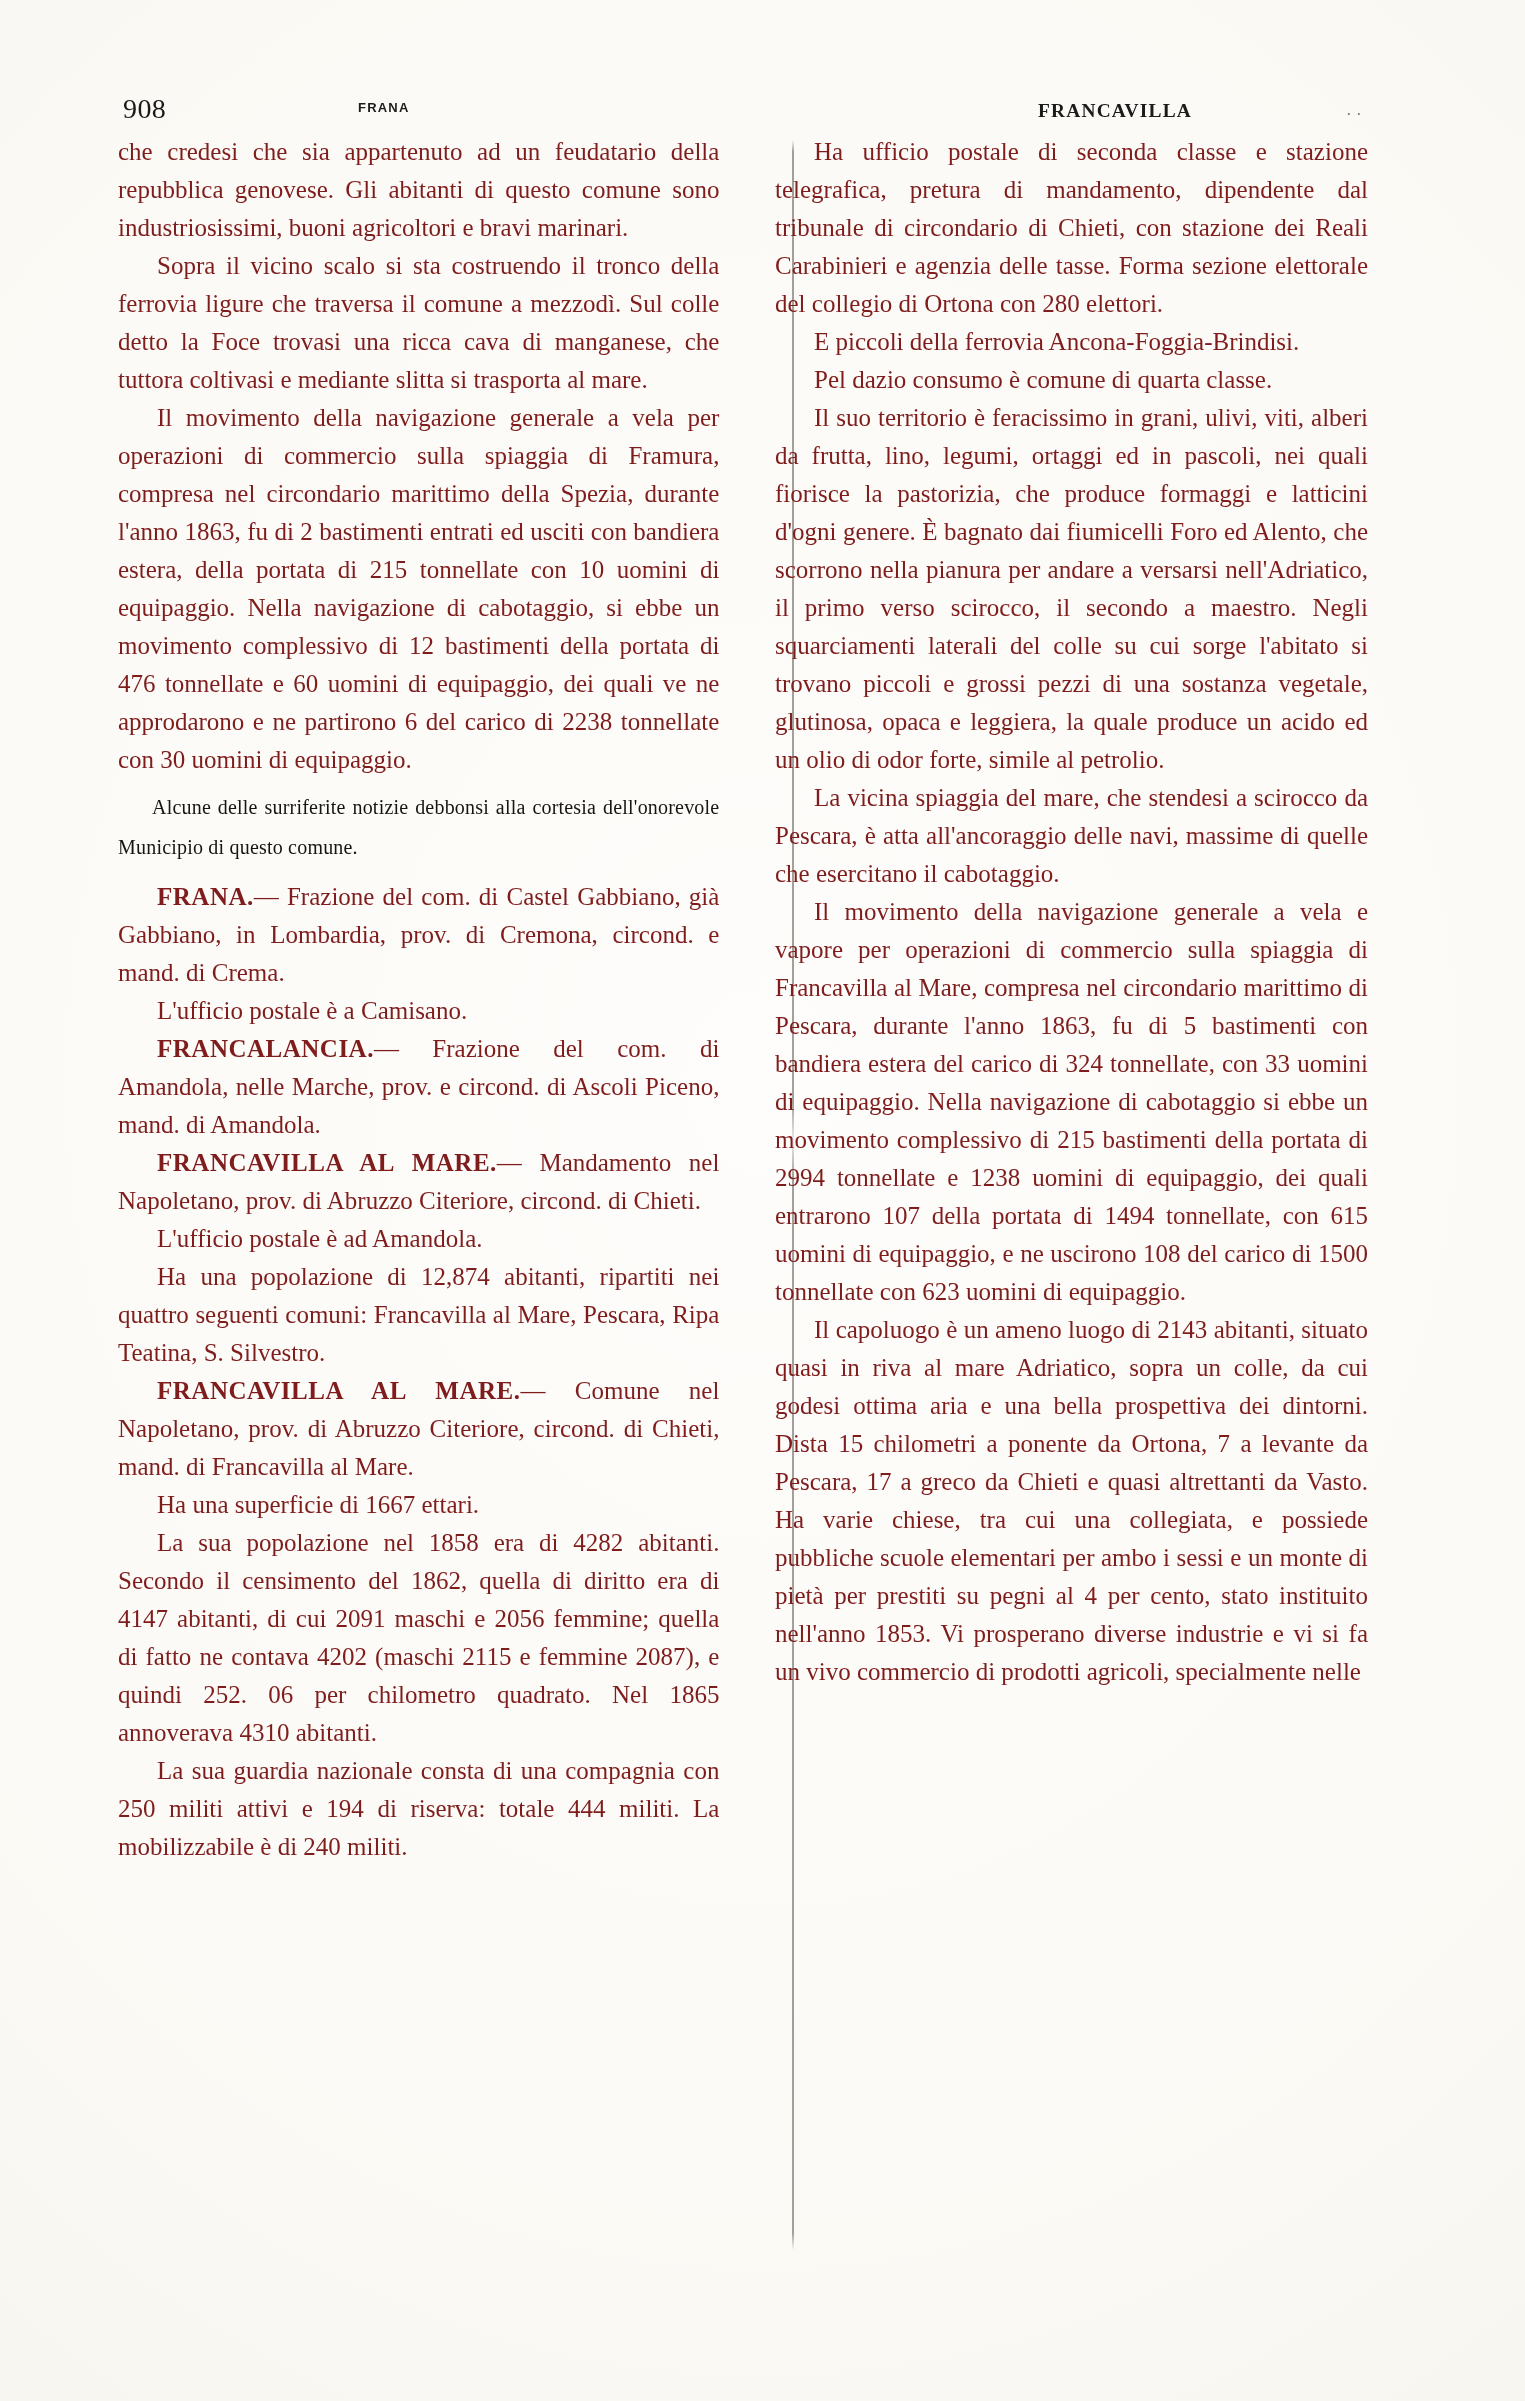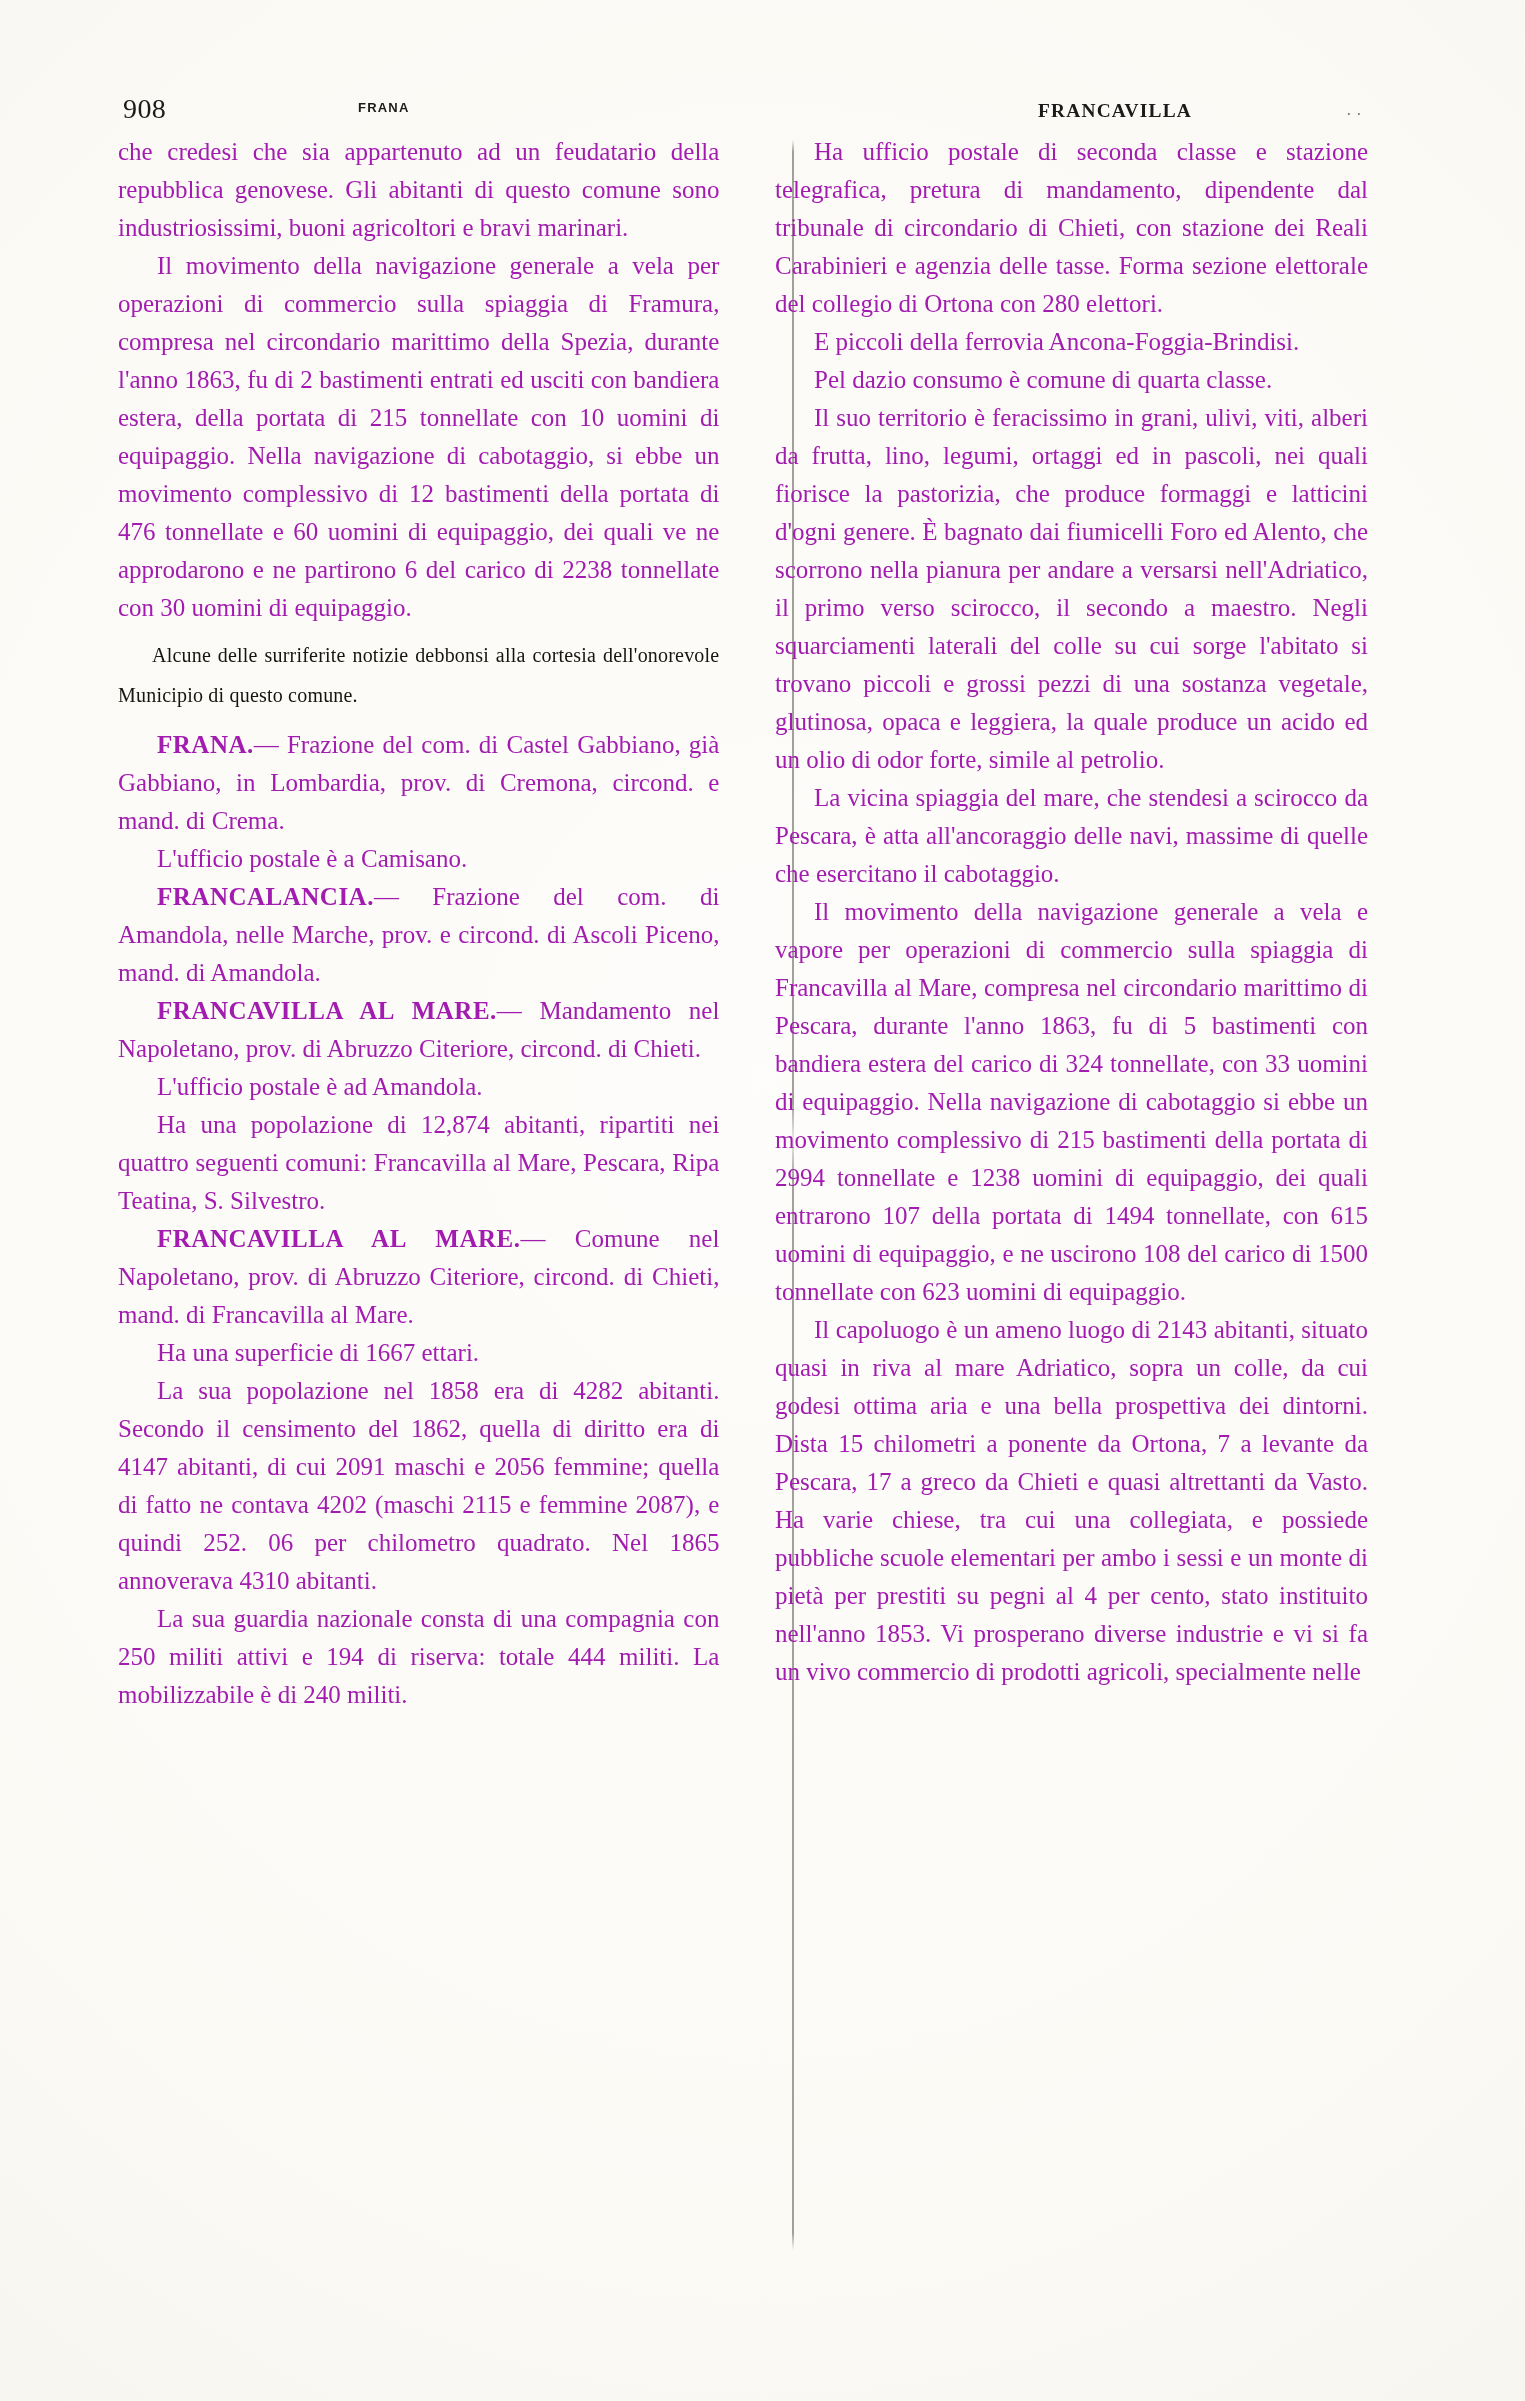--- a/index.html
+++ b/index.html
@@ -124,21 +124,21 @@
     text-indent: 34px;
     letter-spacing: 0.2px;
   }
   .entry-head {
     font-weight: bold;
     letter-spacing: 0.5px;
   }
   .dash { letter-spacing: 0px; }
   .spacer-sm { height: 6.8px; }
   
-  .col p { color: #a21caf; }
+  .col p { color: #7f1d1d; }
   .col .small-note { color: #17150f; }
 </style>
 </head>
 <body>
 
 <div class="page">
   <div class="paper-tint"></div>
 
   <div class="content">
     <div class="header-row">
@@ -148,20 +148,21 @@
       <span class="head-mark">·  ·</span>
     </div>
   </div>
 
   <div class="rule"></div>
 
   <div class="columns">
 
     <div class="col col-left">
       <p class="noind">che credesi che sia appartenuto ad un feudatario della repubblica genovese. Gli abitanti di questo comune sono industriosissimi, buoni agricoltori e bravi marinari.</p>
+      <p class="ind">Sopra il vicino scalo si sta costruendo il tronco della ferrovia ligure che traversa il comune a mezzodì. Sul colle detto la Foce trovasi una ricca cava di manganese, che tuttora coltivasi e mediante slitta si trasporta al mare.</p>
       <p class="ind">Il movimento della navigazione generale a vela per operazioni di commercio sulla spiaggia di Framura, compresa nel circondario marittimo della Spezia, durante l'anno 1863, fu di 2 bastimenti entrati ed usciti con bandiera estera, della portata di 215 tonnellate con 10 uomini di equipaggio. Nella navigazione di cabotaggio, si ebbe un movimento complessivo di 12 bastimenti della portata di 476 tonnellate e 60 uomini di equipaggio, dei quali ve ne approdarono e ne partirono 6 del carico di 2238 tonnellate con 30 uomini di equipaggio.</p>
 
       <p class="small-note">Alcune delle surriferite notizie debbonsi alla cortesia dell'onorevole Municipio di questo comune.</p>
 
       <div class="spacer-sm"></div>
 
       <p class="ind"><span class="entry-head">FRANA.</span><span class="dash">—</span><span> Frazione del com. di Castel Gabbiano, già Gabbiano, in Lombardia, prov. di Cremona, circond. e mand. di Crema.</span></p>
 
       <p class="ind"><span>L'ufficio postale è a Camisano.</span></p>
 

